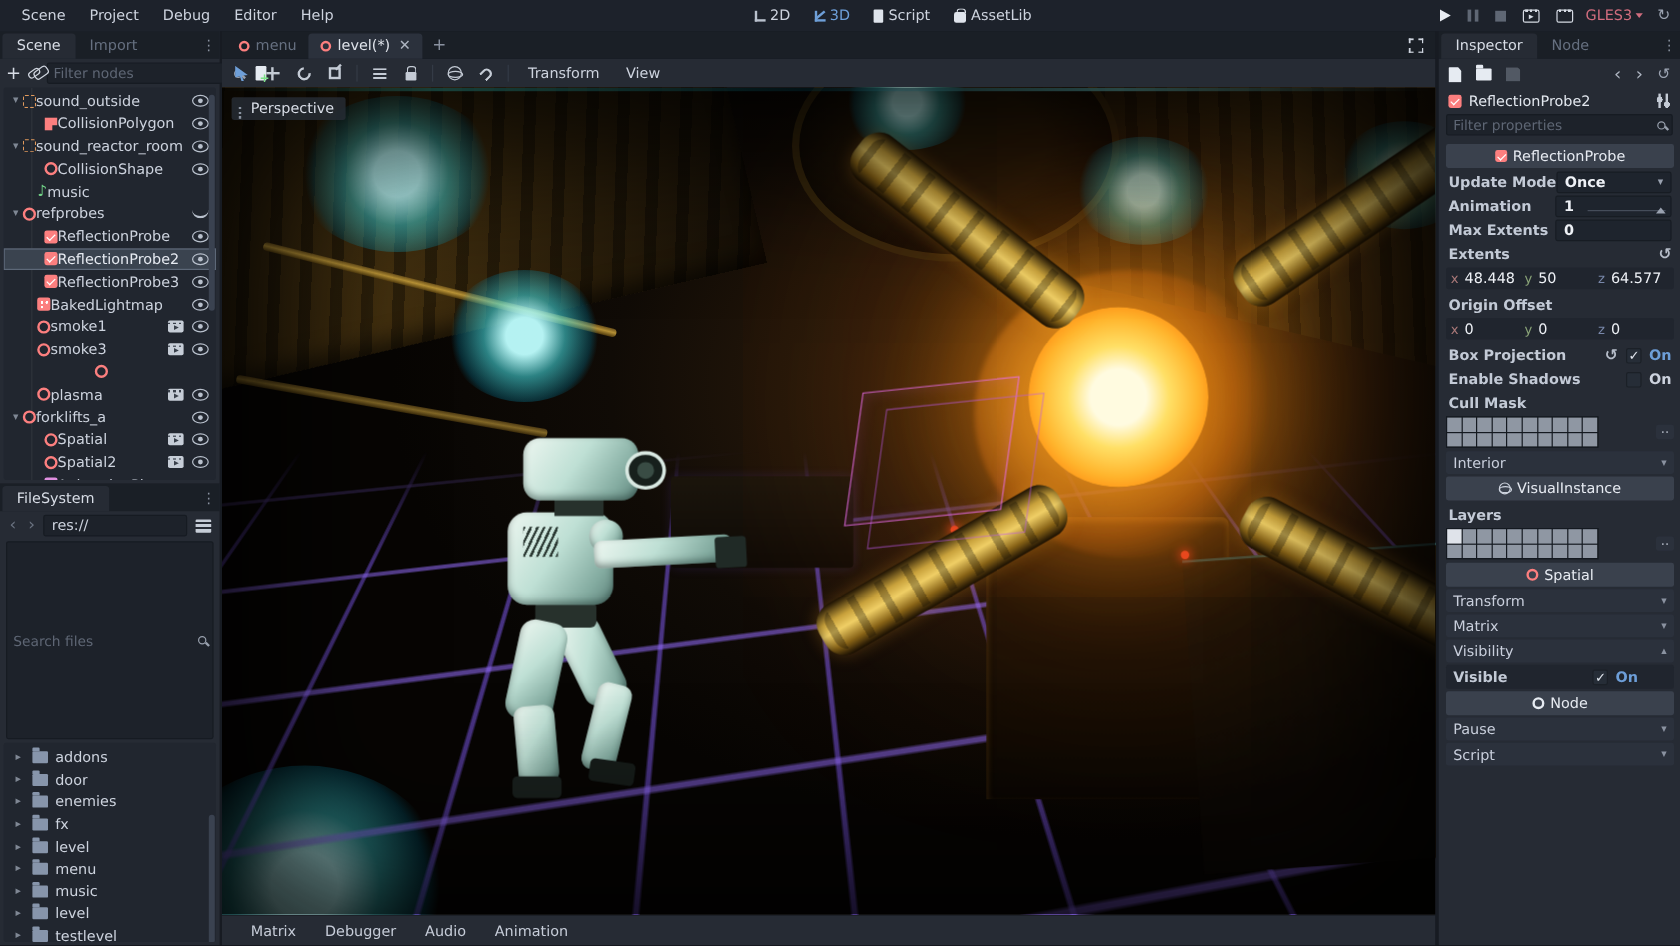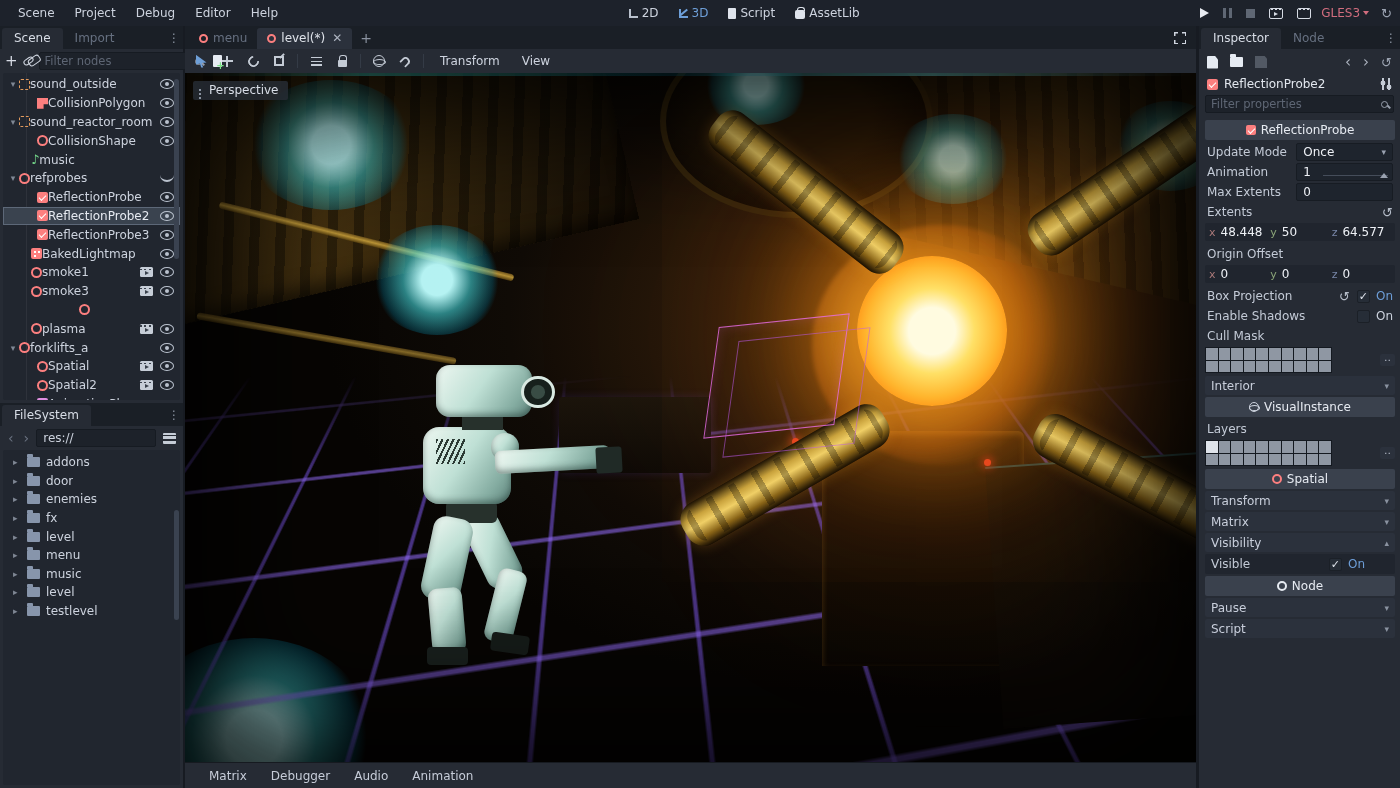--- a/index.html
+++ b/index.html
@@ -208,21 +208,21 @@
   .nodename { color:#e2e7ee; flex:1; white-space:nowrap; overflow:hidden; }
   .i-tools { width:12px; height:12px; background:linear-gradient(#c4cbd5 0 0) 2px 0/2px 12px no-repeat, linear-gradient(#c4cbd5 0 0) 8px 0/2px 12px no-repeat,
     radial-gradient(circle,#c4cbd5 2.4px,transparent 2.6px) -3px -1px/12px 12px no-repeat, radial-gradient(circle,#c4cbd5 2.4px,transparent 2.6px) 3px 3px/12px 12px no-repeat; }
   .insp-filter { margin:0 6px 5px; flex:0 0 auto; }
   .insp-scroll { flex:1; overflow:hidden; padding:0 5px 0 6px; }
   .cat { height:20px; background:#3a414d; border-radius:2px; display:flex; align-items:center; justify-content:center; gap:5px; color:#e6eaf1; margin:2px 0; }
   .cat .ni { width:10px; height:10px; }
   .ni-sphere-g { border:1.5px solid #cdd3de; border-radius:50%; position:relative; }
   .ni-sphere-g::after { content:""; position:absolute; left:-1px; top:2px; width:9px; height:3.5px; border:1px solid #cdd3de; border-radius:50%; }
   .ni-circ-w { border:2px solid #e6ebf2; border-radius:50%; }
-  .prow { min-height:20px; display:flex; align-items:center; padding:1px 2px; }
+  .prow { min-height:20px; display:flex; align-items:center; padding:1px 2px;font-weight:bold; }
   .plabel { color:#c3cad6; flex:1; white-space:nowrap; }
   .pfield { width:52%; background:#1e242d; border:1px solid #171c23; border-radius:2px; color:#eef1f6; padding:1px 6px; display:flex; align-items:center; position:relative; }
   .pfield .pfv { flex:1; }
   .pfield .dd { color:#9aa2b0; font-size:9px; }
   .slider-tail { position:absolute; right:4px; left:26px; bottom:4px; height:1px; background:#454d5a; }
   .slider-grab { position:absolute; right:4px; bottom:2px; width:0; height:0; border-bottom:5px solid #9aa2b0; border-left:4px solid transparent; border-right:4px solid transparent; }
   .vec-row { display:flex; gap:2px; background:#20252e; border-radius:2px; padding:2px 4px; margin:1px 0 3px; }
   .vec-cell { flex:1; display:flex; gap:5px; align-items:center; }
   .axis { font-size:11px; }
   .ax-x { color:#a97878; } .ax-y { color:#8aa478; } .ax-z { color:#7887a9; }
@@ -481,20 +481,24 @@
         <div class="fs-nav">
           <span class="navarr">‹</span>
           <span class="navarr">›</span>
           <div class="fs-path">
               <span>res://</span>
             </div>
           <span class="tbtn">
               <span class="i-gridview"></span>
             </span>
         </div>
+        <div class="filterbox fs-search">
+          <input placeholder="Search files" style="">
+          <span class="i-search"></span>
+        </div>
         <div class="fslist">
           <div class="frow">
               <span class="farr">▸</span>
               <span class="i-folder"></span>
               <span class="fname">addons</span>
             </div>
           <div class="frow">
               <span class="farr">▸</span>
               <span class="i-folder"></span>
               <span class="fname">door</span>

